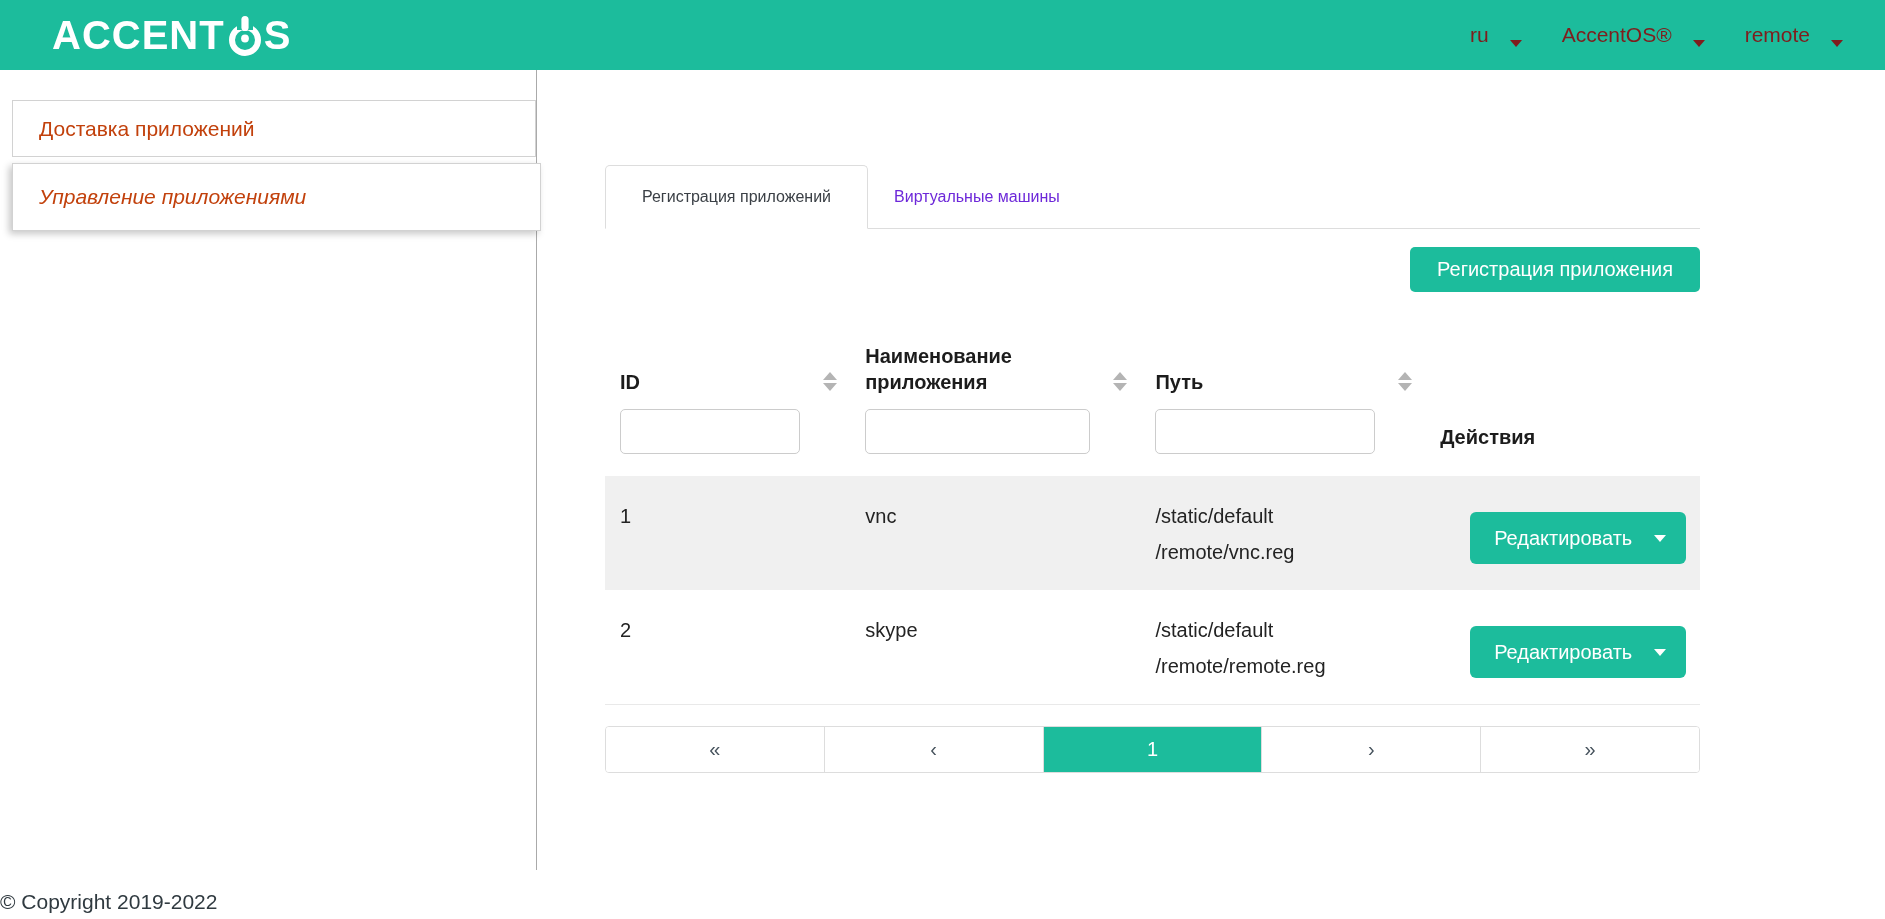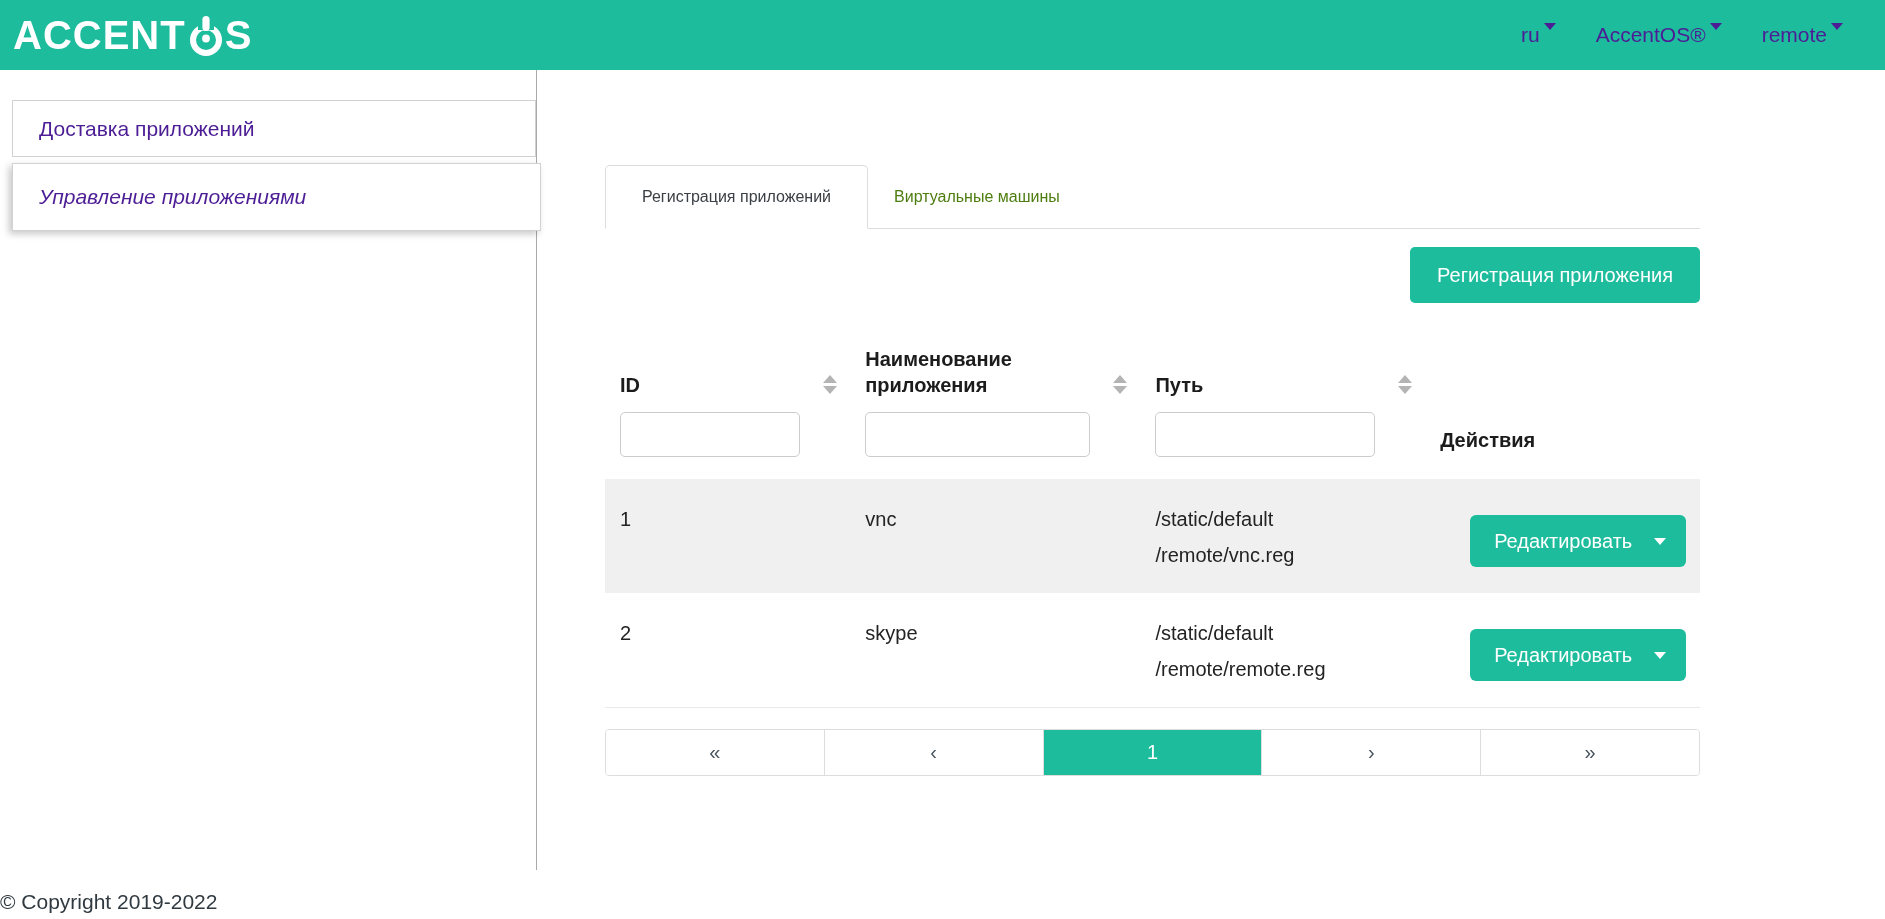--- a/index.html
+++ b/index.html
@@ -2,53 +2,53 @@
 <html><head>
 <meta charset="utf-8">
 <style>
   * { margin:0; padding:0; box-sizing:border-box; }
   html,body { width:1885px; height:919px; background:#ffffff;
     font-family:"Liberation Sans", sans-serif; color:#222; overflow:hidden; }
   body { position:relative; }
 
   
   .topbar { position:absolute; left:0; top:0; width:1885px; height:70px;
-    background:#1cbc9c; display:flex; align-items:center; justify-content:space-between; }
+    background:#1cbc9c; display:flex; align-items:center; justify-content:space-between;padding-left:39px; }
   .logo { display:flex; align-items:center; margin-left:13px; color:#fff;
     font-weight:bold; font-size:40px; letter-spacing:1px; cursor:pointer; }
   .logo svg { margin:2px 1px 0 2px; display:block; }
   .topmenus { display:flex; align-items:center; gap:40px; margin-right:42px; }
-  .topmenu { display:flex; align-items:flex-start; gap:4px; color:#4c1d95;
+  .topmenu { display:flex; align-items:flex-end; gap:21px; color:#7f1d1d;
     font-size:21px; cursor:pointer; }
   .caret { display:inline-block; width:0; height:0;
     border-left:6px solid transparent; border-right:6px solid transparent;
     border-top:7px solid currentColor; }
 
   
   .side-divider { position:absolute; left:536px; top:70px; width:1px; height:800px;
     background:#aaaaaa; }
   .side-item { position:absolute; left:12px; background:#fff;
-    border:1px solid #d2d2d2; color:#4c1d95; font-size:21px;
+    border:1px solid #d2d2d2; color:#c2410c; font-size:21px;
     display:flex; align-items:center; padding-left:26px; cursor:pointer; }
   .side-item.first { top:100px; width:524px; height:57px; }
   .side-item.active { top:163px; width:529px; height:68px;
     box-shadow:-3px 3px 7px rgba(0,0,0,0.22);font-style:italic; }
 
   
   .content { position:absolute; left:605px; top:165px; width:1095px; }
 
   .tabs { display:flex; border-bottom:1px solid #dddddd; height:64px; }
   .tab { font-size:16px; cursor:pointer; }
   .tab.active { background:#fff; border:1px solid #dddddd; border-bottom:1px solid #fff;
     border-radius:5px 5px 0 0; margin-bottom:-1px; line-height:61px; padding:0 36px;
     color:#3b4046; }
-  .tab.plain { line-height:63px; padding:0 26px; color:#4d7c0f; border:none; }
+  .tab.plain { line-height:63px; padding:0 26px; color:#6d28d9; border:none; }
 
   .toolbar { margin-top:18px; height:53px; }
-  .btn-primary { float:right; height:56px; padding:0 27px; background:#1cbc9c;
+  .btn-primary { float:right; height:45px; padding:0 27px; background:#1cbc9c;
     color:#fff; font-size:20px; border:none; border-radius:5px; cursor:pointer;
     font-family:"Liberation Sans", sans-serif; }
 
   
   table.grid { width:100%; border-collapse:collapse; table-layout:fixed; }
   .grid thead th { vertical-align:bottom; text-align:left; position:relative;
     height:176px; padding:0 40px 22px 15px; font-size:20px; font-weight:bold;
     color:#1c1c1c; line-height:26px; }
   .grid thead th .th-label { margin-bottom:14px; }
   .grid thead th.actions-th .th-label { margin-bottom:4px; }

